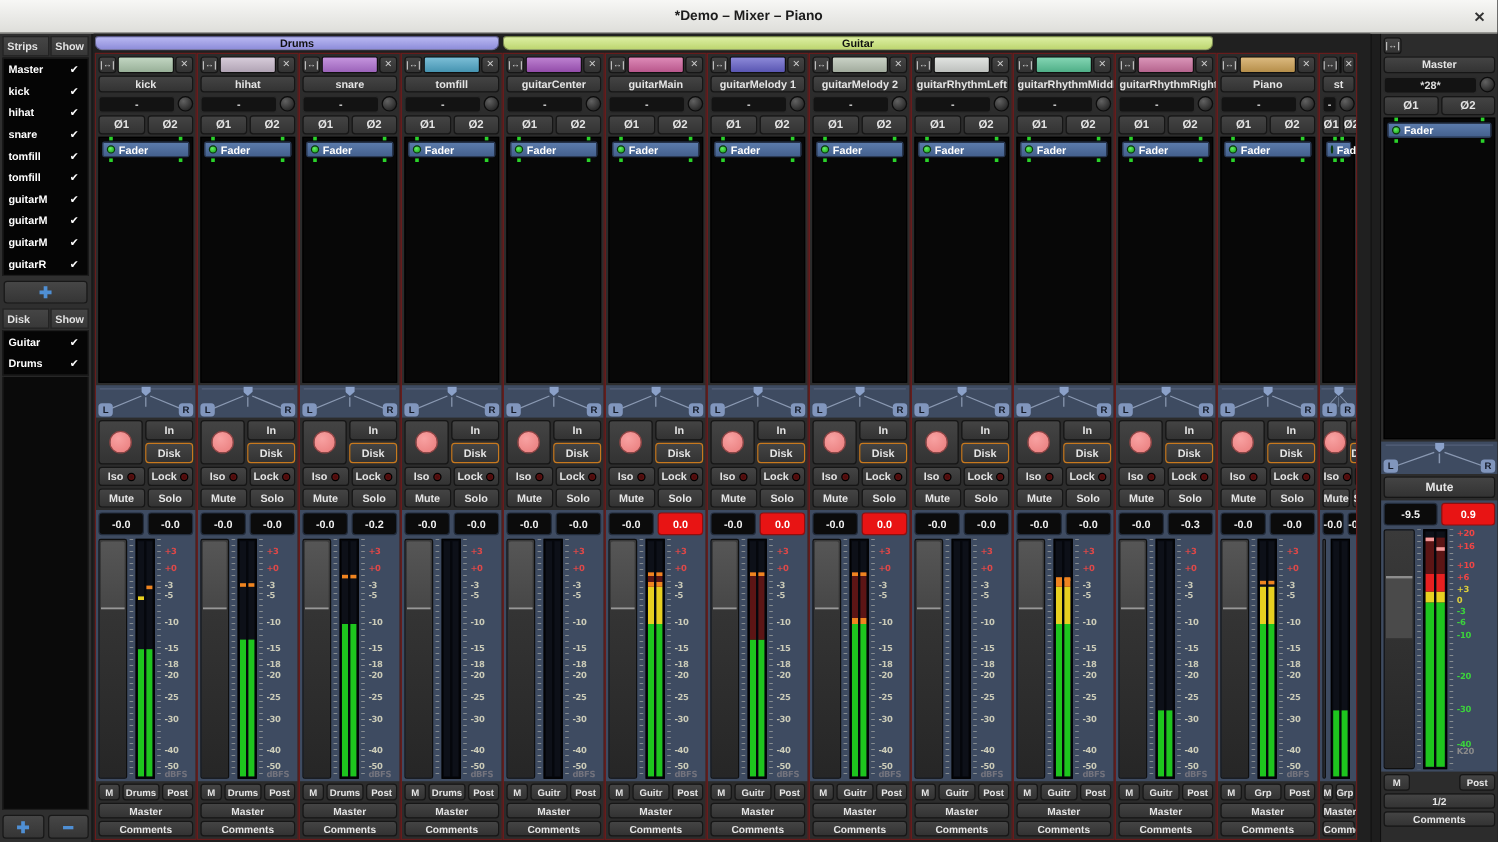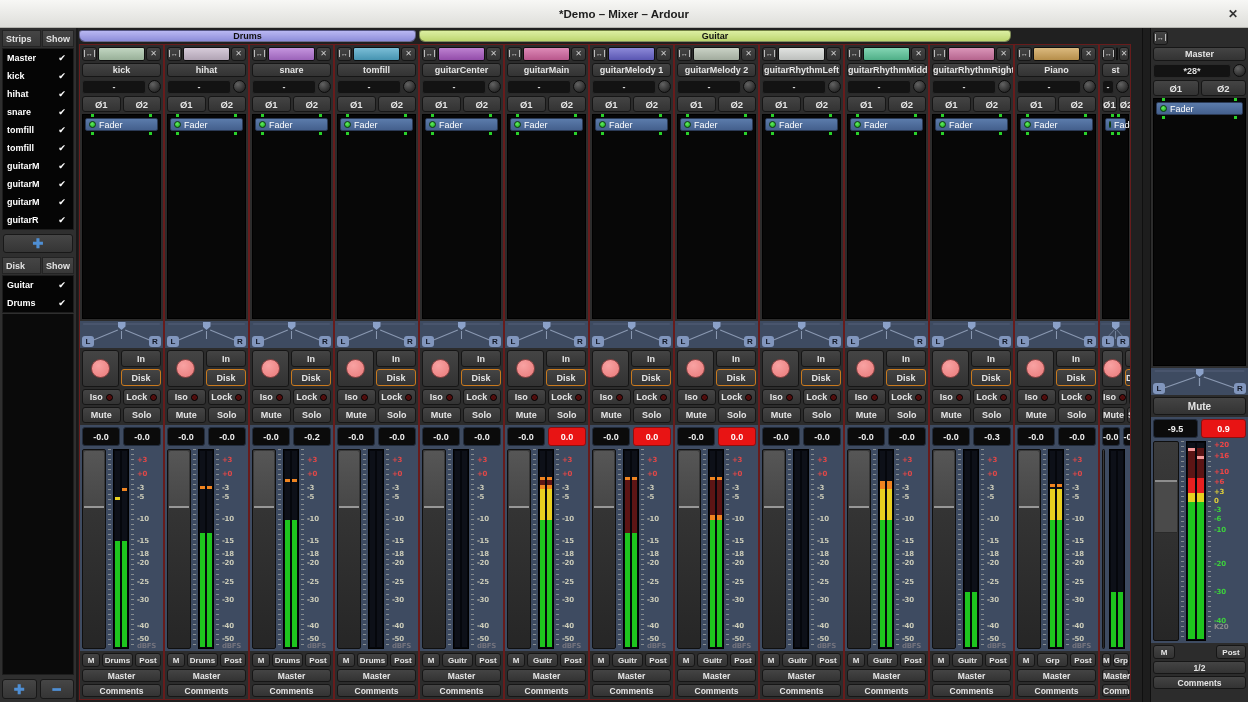--- a/index.html
+++ b/index.html
@@ -53,21 +53,21 @@
 
   .trim-row { display:flex; align-items:center; gap:2px; height:15px; }
   .trim-btn { flex:1; height:14px; background:#131313; border:1px solid #2a2a2a; border-radius:3px; color:#dddddd; font-size:9px; font-weight:bold; }
   .knob { width:13px; height:13px; border-radius:50%; background:radial-gradient(circle at 35% 30%,#626262,#292929 75%); border:1px solid #0c0c0c; }
 
   .phase-row { display:flex; gap:2px; height:16px; }
   .ph { flex:1; font-size:9.5px; font-weight:bold; }
 
   .procbox { flex:1; background:#070707; border:1px solid #000; padding:3px 2px; }
   .fader-proc { position:relative; height:13px; background:linear-gradient(#5b7bab,#44608d); border:1px solid #2b3a55; border-radius:2px;
-     display:flex; align-items:center; gap:3px; padding:0 3px; color:#ffffff; font-size:9px; font-weight:normal; }
+     display:flex; align-items:center; gap:3px; padding:0 3px; color:#ffffff; font-size:9px; font-weight:bold; }
   .led { width:7px; height:7px; border-radius:50%; background:radial-gradient(circle at 40% 35%,#62f062,#16a016); border:1px solid #0a3a0a; }
   .dot { position:absolute; width:3px; height:3px; background:#2ad22a; }
   .d1{ top:-5px; left:5px; } .d2{ top:-5px; right:5px; } .d3{ bottom:-5px; left:5px; } .d4{ bottom:-5px; right:5px; }
 
   .pan-area { position:relative; height:27px; background:#3e4b61; margin:0 -2px; }
   .pan-area svg { position:absolute; inset:0; width:100%; height:100%; }
   .pan-handle { position:absolute; top:1px; left:50%; margin-left:-4px; width:8px; height:8px; background:#8ba1c9;
      clip-path:polygon(0 0,100% 0,100% 55%,50% 100%,0 55%); }
   .pan-lr { position:absolute; bottom:1px; width:12px; height:11px; background:#8196bd; border-radius:3px;
      color:#141a28; font-size:8px; font-weight:bold; line-height:11px; text-align:center; }
@@ -116,21 +116,21 @@
   .master-pane .strip-inner2 { display:flex; flex-direction:column; gap:2px; height:658px; }
   .m-head { display:flex; height:14px; }
   .mute-big { height:18px; font-size:10px; font-weight:bold; }
   .m-grp-row { display:flex; height:14px; }
   .m-grp-row .sp { flex:1; }
 </style>
 </head>
 <body>
 
 <div class="titlebar">
-  <span>*Demo – Mixer – Ardour</span>
+  <span>*Demo – Mixer – Piano</span>
   <span class="close">✕</span>
 </div>
 
 <div class="main">
 
   <div class="sidebar">
     <div class="side-head">
       <span class="hcell hname">Strips</span>
       <span class="hcell hshow">Show</span>
     </div>

